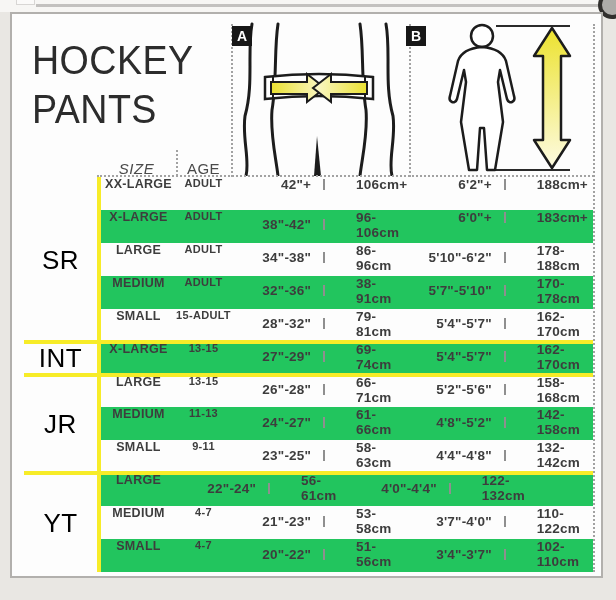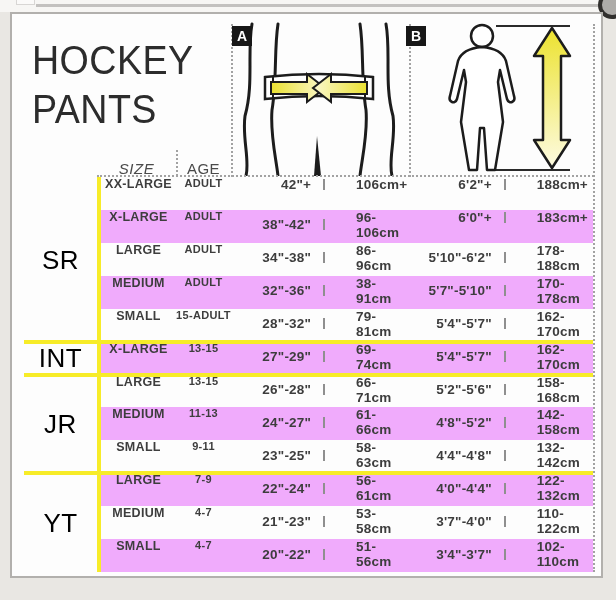--- a/index.html
+++ b/index.html
@@ -39,21 +39,21 @@
   
   .group-label{position:absolute;left:24px;width:73px;height:32px;display:flex;align-items:center;justify-content:center;font-size:26px;font-weight:300;color:#000000;letter-spacing:.5px;}
   .group-label.sr{top:244px;}
   .group-label.int{top:342px;}
   .group-label.jr{top:408px;}
   .group-label.yt{top:507px;}
 
   
   .rows{position:absolute;left:101px;top:177px;width:492px;height:395px;display:flex;flex-direction:column;}
   .row{flex:1;display:flex;align-items:flex-start;background:#fdfdfd;font-weight:bold;}
-  .row.alt{background:#f0abfc;}
+  .row.alt{background:#22c55e;}
   .cell{display:flex;align-items:center;justify-content:center;color:#3d3d3d;}
   .cell.size{width:75px;font-size:12.5px;letter-spacing:.3px;}
   .cell.age{width:55px;font-size:11px;letter-spacing:.3px;}
   .cell.meas{font-size:13.5px;letter-spacing:.2px;}
   .cell.meas.a{width:178px;}
   .cell.meas.b{width:184px;}
   .imp{flex:0 0 45%;text-align:right;}
   .udiv{flex:0 0 26px;display:flex;align-items:center;justify-content:center;}
   .udiv span{display:inline-block;width:2px;height:11px;background:#8f8f8f;}
   .met{flex:1;text-align:left;margin-left:19px;}
@@ -308,21 +308,20 @@
         <span class="imp">4'4"-4'8"</span>
         <span class="udiv">
             <span></span>
           </span>
         <span class="met">132-142cm</span>
       </div>
     </div>
 
     <div class="row alt">
       <div class="cell size">LARGE</div>
-      <div class="cell age">7-9</div>
       <div class="cell meas a">
         <span class="imp">22"-24"</span>
         <span class="udiv">
             <span></span>
           </span>
         <span class="met">56-61cm</span>
       </div>
       <div class="cell meas b">
         <span class="imp">4'0"-4'4"</span>
         <span class="udiv">

